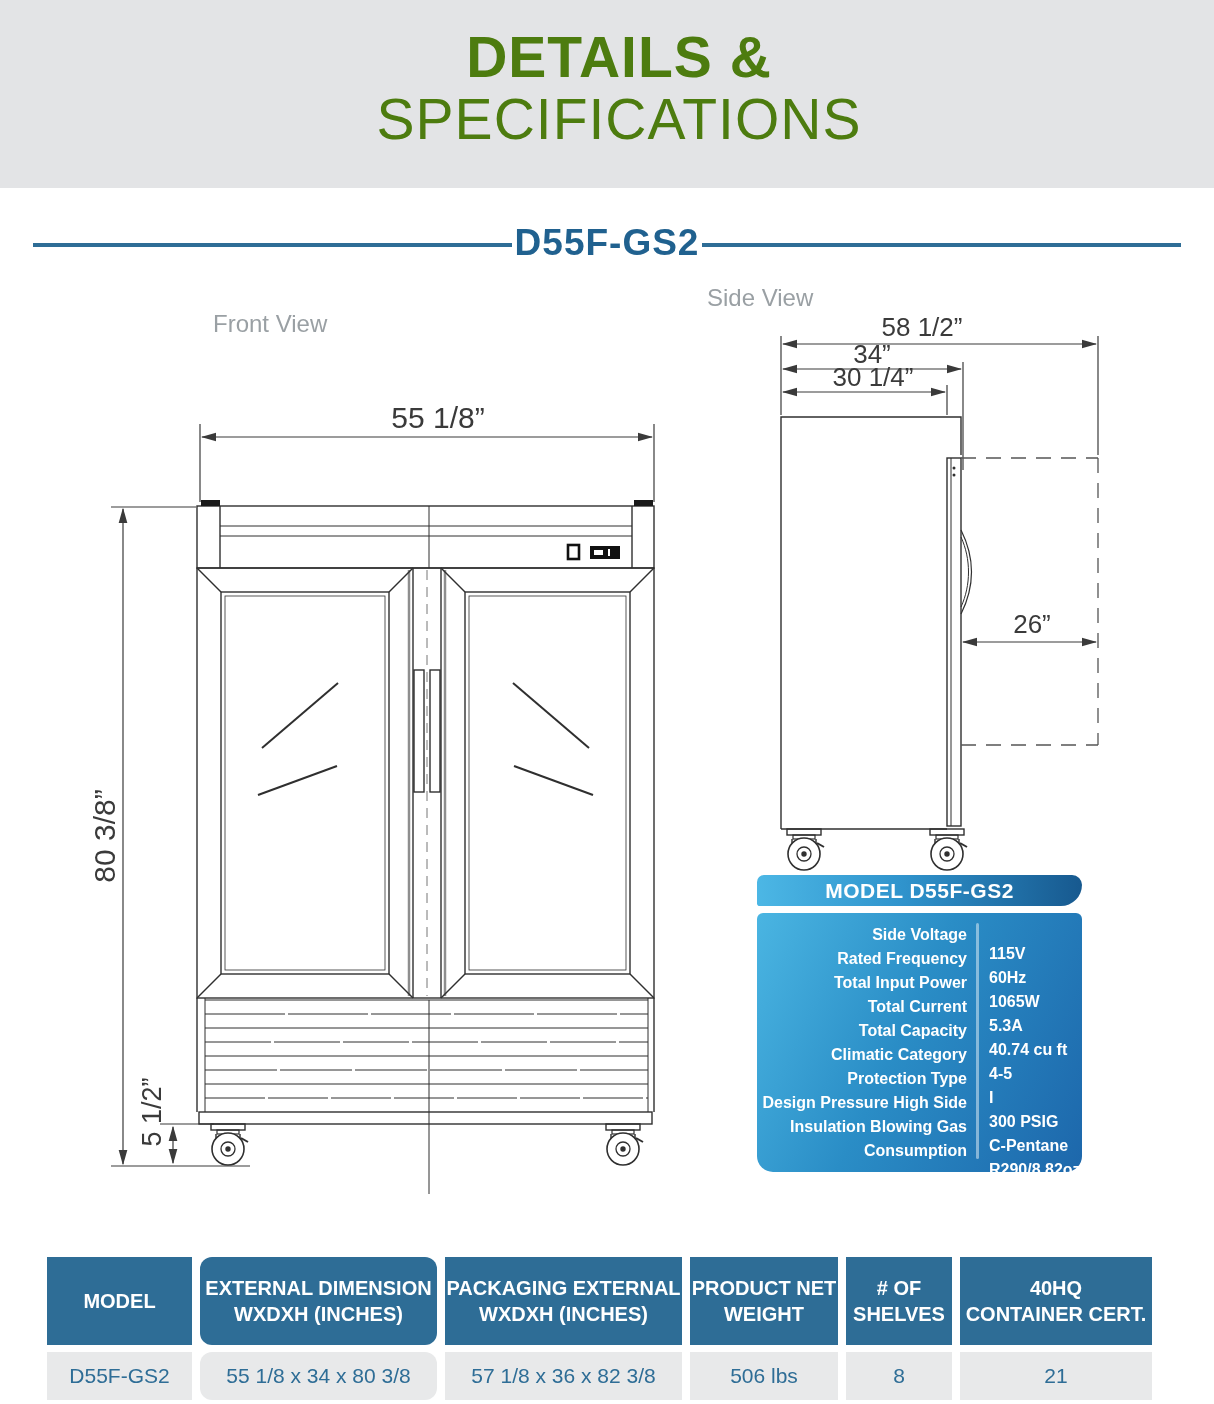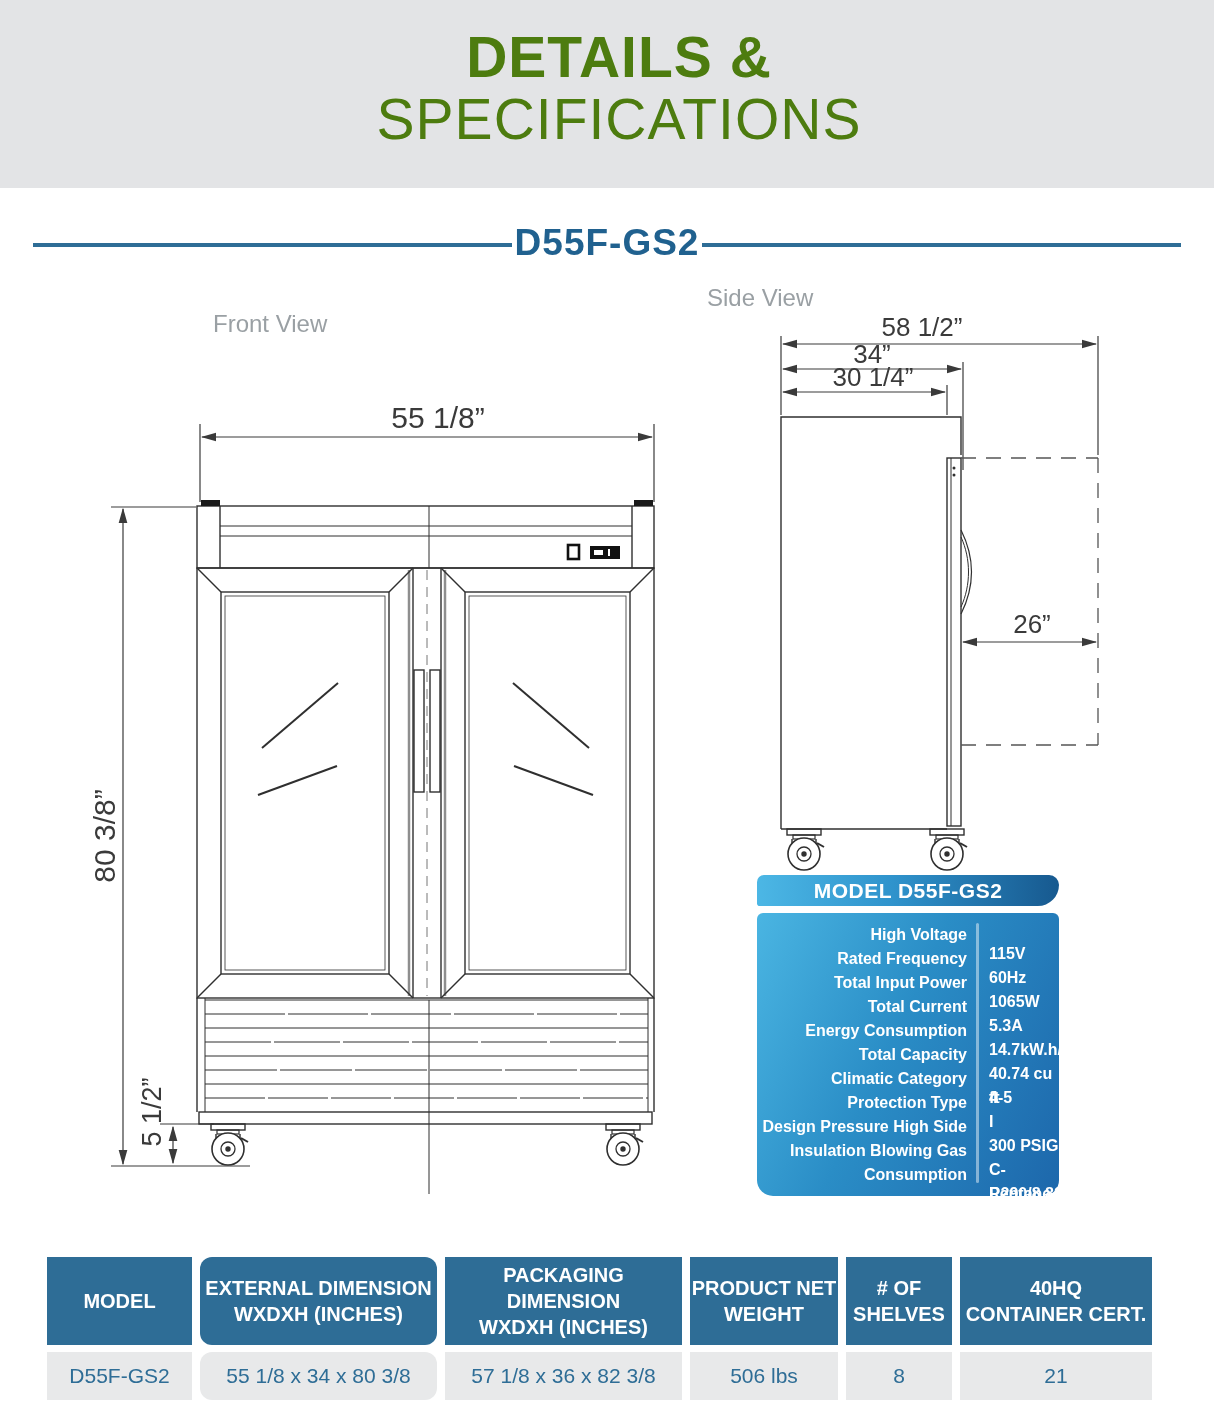--- a/index.html
+++ b/index.html
@@ -23,21 +23,21 @@
   
   .view-label{position:absolute;font-size:24px;color:#9aa0a4;}
   .view-label.front{left:213px;top:310px;}
   .view-label.side{left:707px;top:284px;}
 
   
   #drawing{position:absolute;left:0;top:0;width:1214px;height:1404px;}
   .dimtxt{font-family:"Liberation Sans", sans-serif;fill:#3a3a3a;}
 
   
-  .spec-box{position:absolute;left:757px;top:875px;width:302px;}
+  .spec-box{position:absolute;left:757px;top:875px;width:325px;}
   .spec-box .hdr{height:31px;border-radius:10px 14px 30px 4px;
       background:linear-gradient(90deg,#4cb7e5 0%,#2f93cc 45%,#17598f 100%);
       color:#ffffff;font-size:21px;font-weight:700;text-align:center;line-height:31px;letter-spacing:.5px;}
   .spec-box .bdy{position:relative;margin-top:7px;border-radius:6px 6px 16px 16px;
       background:linear-gradient(115deg,#4ab5e2 0%,#2a8dc6 45%,#1d67ab 100%);
       padding:10px 0 9px 0;}
   .spec-box .divider{position:absolute;left:219px;top:10px;bottom:13px;width:3px;
       background:rgba(255,255,255,.45);border-radius:2px;}
   .spec-row{display:grid;grid-template-columns:210px 22px auto;height:24px;line-height:24px;
       color:#ffffff;font-size:16px;font-weight:700;}
@@ -221,43 +221,38 @@
         <use href="#caster" transform="translate(947,829)"></use>
       </g>
     </g>
   </svg>
 
   <div class="spec-box">
     <div class="hdr">MODEL D55F-GS2</div>
     <div class="bdy">
       <div class="divider"></div>
       <div class="spec-row">
-          <span class="lab">High Voltage</span>
+          <span class="lab">Side Voltage</span>
           <span></span>
           <span class="val">115V</span>
         </div>
       <div class="spec-row">
           <span class="lab">Rated Frequency</span>
           <span></span>
           <span class="val">60Hz</span>
         </div>
       <div class="spec-row">
           <span class="lab">Total Input Power</span>
           <span></span>
           <span class="val">1065W</span>
         </div>
       <div class="spec-row">
           <span class="lab">Total Current</span>
           <span></span>
           <span class="val">5.3A</span>
-        </div>
-      <div class="spec-row">
-          <span class="lab">Energy Consumption</span>
-          <span></span>
-          <span class="val">14.7kW.h/24h</span>
         </div>
       <div class="spec-row">
           <span class="lab">Total Capacity</span>
           <span></span>
           <span class="val">40.74 cu ft</span>
         </div>
       <div class="spec-row">
           <span class="lab">Climatic Category</span>
           <span></span>
           <span class="val">4-5</span>
@@ -283,21 +278,21 @@
           <span class="val">R290/8.82oz</span>
         </div>
     </div>
   </div>
 
   <div class="spec-table">
     <div class="trow">
       <div class="th c0">MODEL</div>
       <div class="th c1">EXTERNAL DIMENSION
 WXDXH (INCHES)</div>
-      <div class="th c2">PACKAGING DIMENSION
+      <div class="th c2">PACKAGING EXTERNAL
 WXDXH (INCHES)</div>
       <div class="th c3">PRODUCT NET
 WEIGHT</div>
       <div class="th c4"># OF
 SHELVES</div>
       <div class="th c5">40HQ
 CONTAINER CERT.</div>
     </div>
     <div class="trow">
       <div class="td c0">D55F-GS2</div>

